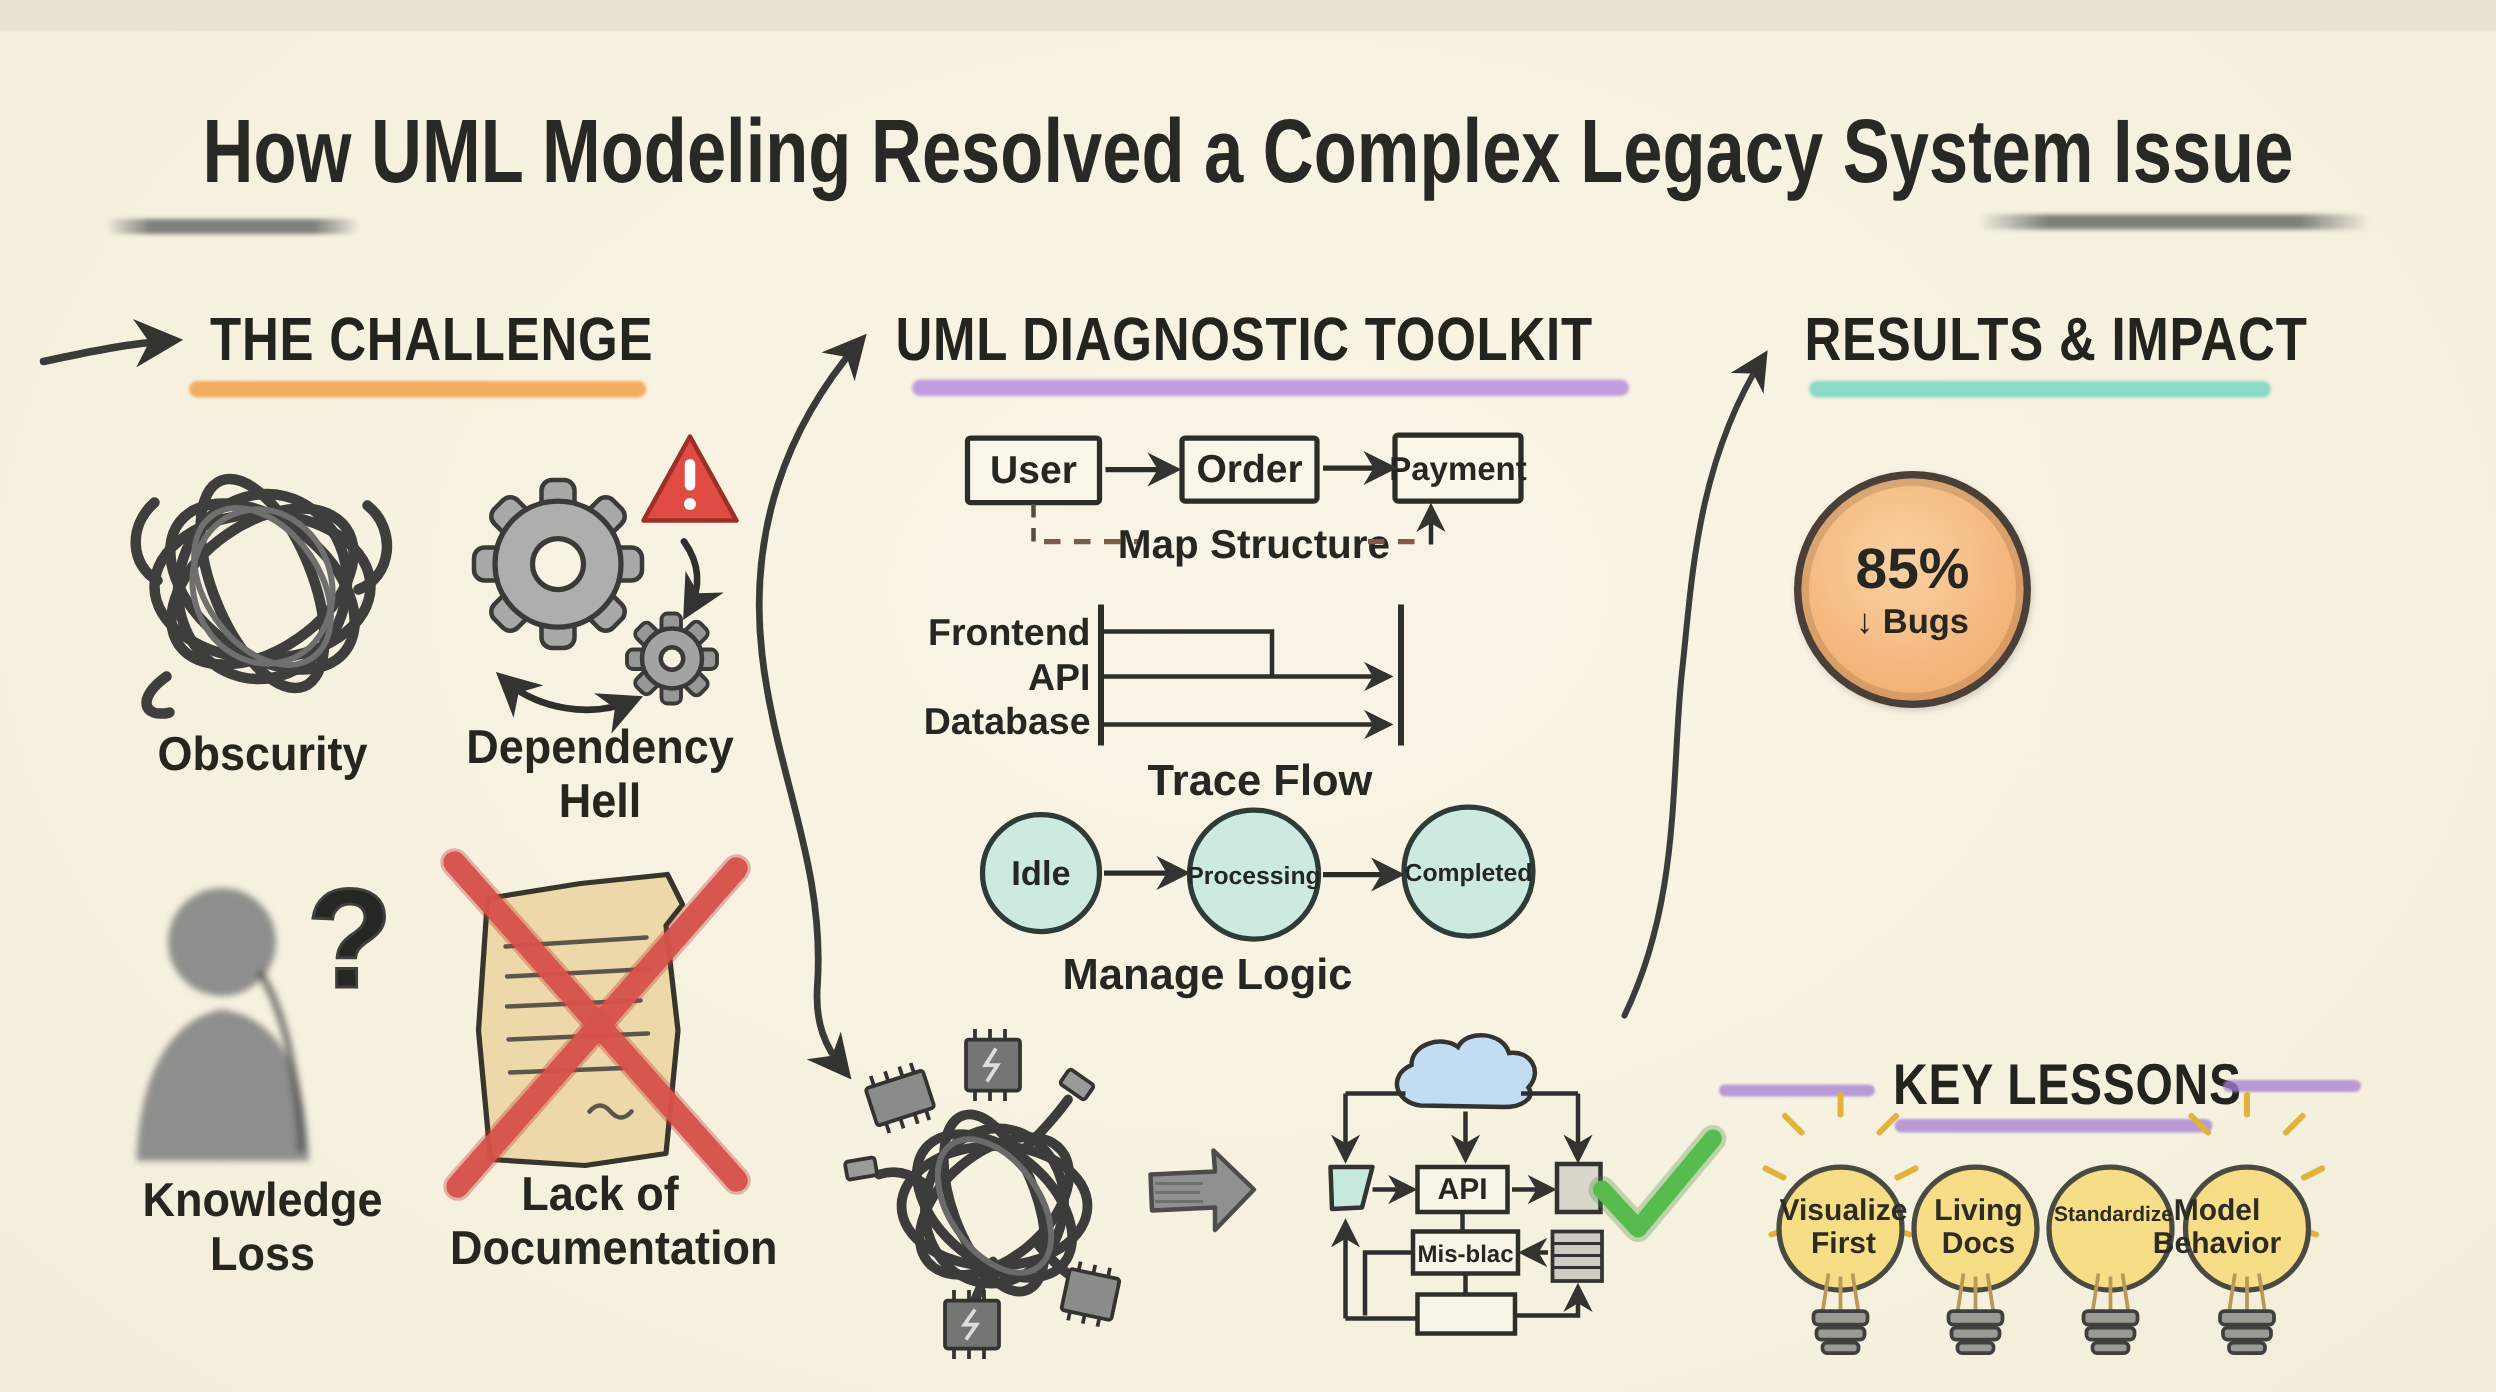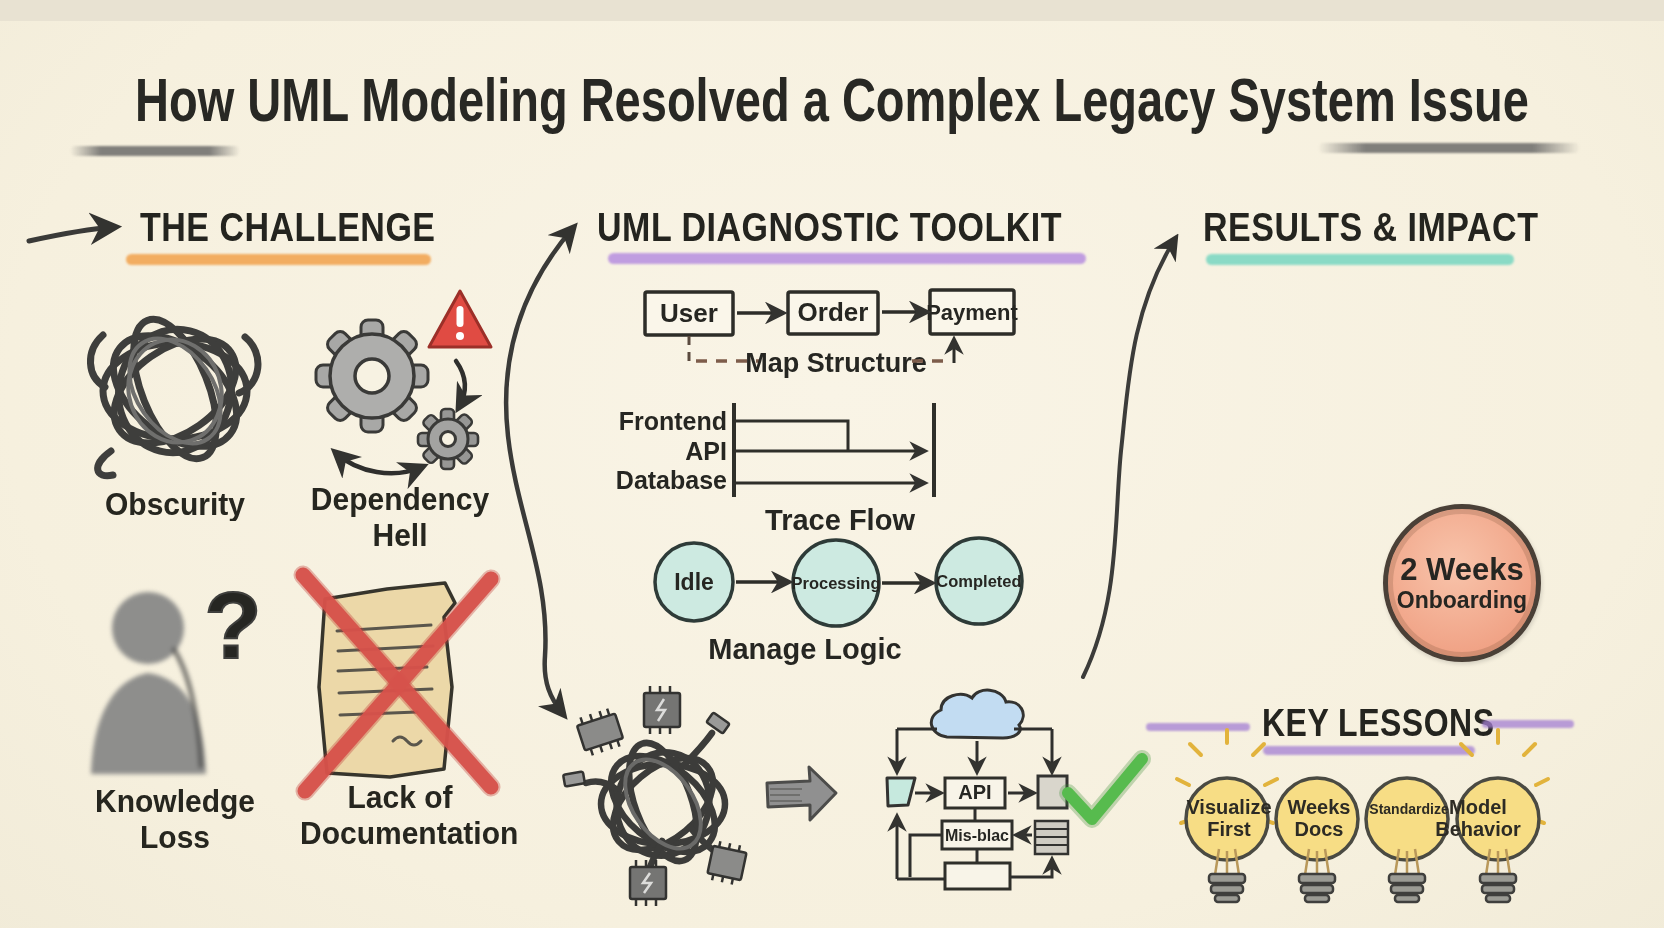--- a/index.html
+++ b/index.html
@@ -263,23 +263,23 @@
       <path d="M173,170 H206 M173,178 H206 M173,186 H206" stroke="#333331" stroke-width="2"></path>
     </g>
     <rect x="83" y="204" width="65" height="26" fill="#f8f4e8" stroke="#2f2f2a" stroke-width="3"></rect>
   </svg>
 
   <svg class="abs" style="left:1058px;top:728px" width="92" height="82">
     <path d="M10,44 L34,70 L84,10" fill="none" stroke="#3f8f39" stroke-width="18" stroke-linecap="round" stroke-linejoin="round" opacity=".3"></path>
     <path d="M10,44 L34,70 L84,10" fill="none" stroke="#57bb4e" stroke-width="12" stroke-linecap="round" stroke-linejoin="round"></path>
   </svg>
 
-  <div class="abs metric m4" style="left:1383px;top:483px">
-    <div class="metric-value">2 Weeks</div>
-    <div class="metric-label">Onboarding</div>
+  <div class="abs metric m1" style="left:1196px;top:293px">
+    <div class="metric-value">85%</div>
+    <div class="metric-label">↓ Bugs</div>
   </div>
 
   <div class="abs sec-h" style="left:1262px;top:680px;font-size:32px">KEY LESSONS</div>
   <div class="abs dash-purple" style="left:1146px;top:702px;width:104px"></div>
   <div class="abs dash-purple" style="left:1482px;top:699px;width:92px"></div>
   <div class="abs dash-purple" style="left:1263px;top:725px;width:212px;height:9px"></div>
 
   <svg class="abs" style="left:1177px;top:706px" width="100" height="180">
     <g stroke="#e2b33c" stroke-width="4" stroke-linecap="round">
       <path d="M50,16 V3"></path>
@@ -302,21 +302,21 @@
 
   <svg class="abs" style="left:1267px;top:706px" width="100" height="180">
     <circle cx="50" cy="92" r="41" fill="#f7dd85" stroke="#4a4a42" stroke-width="3.5"></circle>
     <path d="M42,122 L38,148 M50,124 V148 M58,122 L62,148" stroke="#b9985a" stroke-width="2.5" fill="none"></path>
     <g fill="#9b9b94" stroke="#3f3f3d" stroke-width="2.5">
       <rect x="32" y="147" width="36" height="9" rx="3"></rect>
       <rect x="34" y="158" width="32" height="8" rx="3"></rect>
       <rect x="38" y="168" width="24" height="7" rx="3"></rect>
     </g>
   </svg>
-  <div class="abs bulb-label" style="left:1269px;top:768px;height:58px">Weeks Docs</div>
+  <div class="abs bulb-label" style="left:1269px;top:768px;height:58px">Living Docs</div>
 
   <svg class="abs" style="left:1357px;top:706px" width="100" height="180">
     <circle cx="50" cy="92" r="41" fill="#f7dd85" stroke="#4a4a42" stroke-width="3.5"></circle>
     <path d="M42,122 L38,148 M50,124 V148 M58,122 L62,148" stroke="#b9985a" stroke-width="2.5" fill="none"></path>
     <g fill="#9b9b94" stroke="#3f3f3d" stroke-width="2.5">
       <rect x="32" y="147" width="36" height="9" rx="3"></rect>
       <rect x="34" y="158" width="32" height="8" rx="3"></rect>
       <rect x="38" y="168" width="24" height="7" rx="3"></rect>
     </g>
   </svg>

